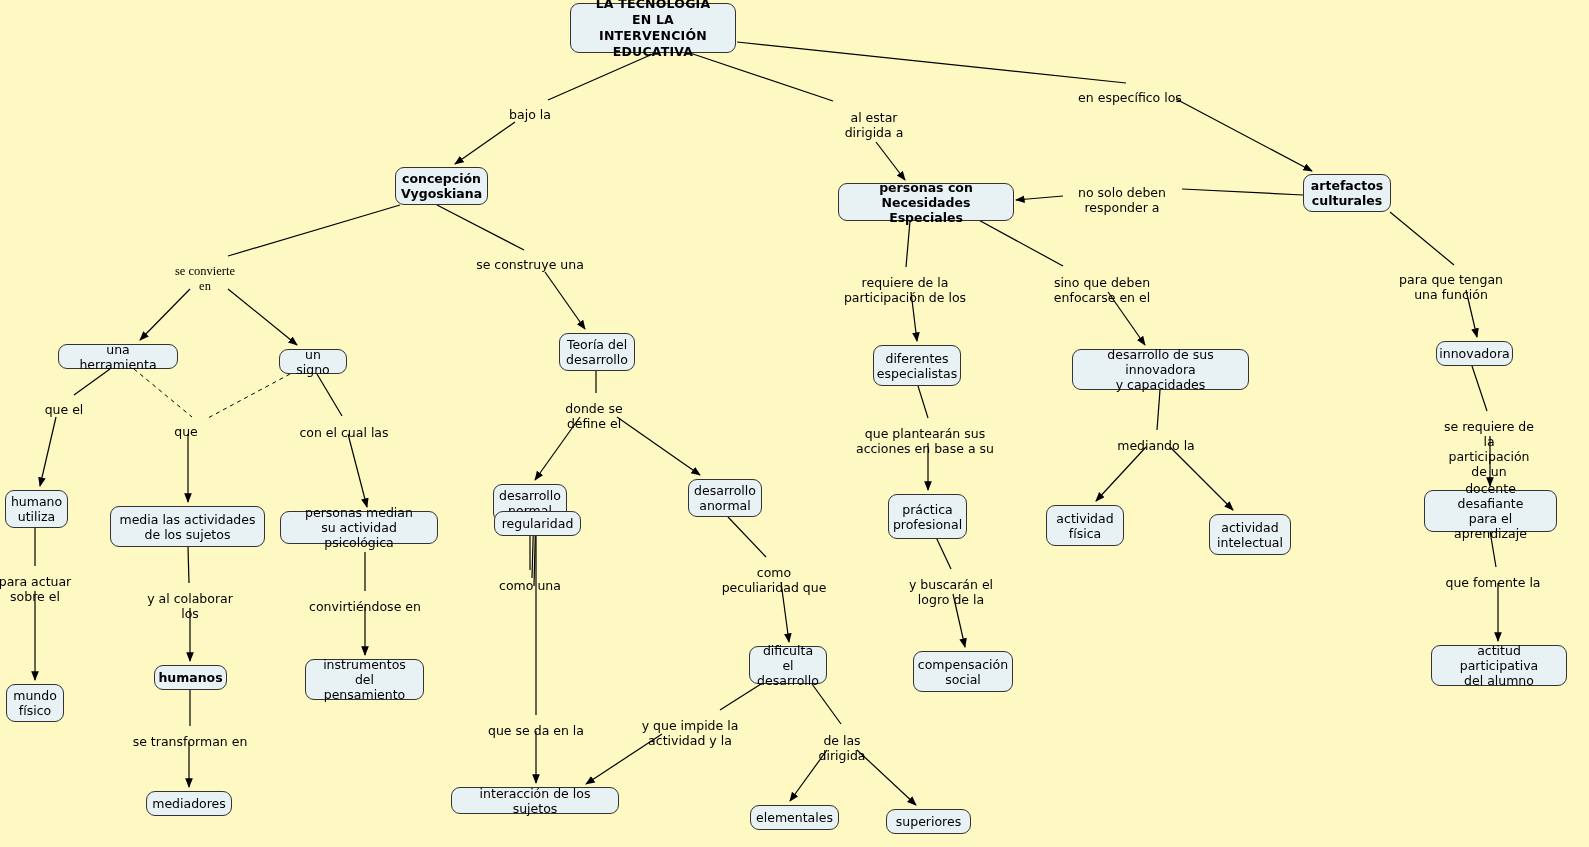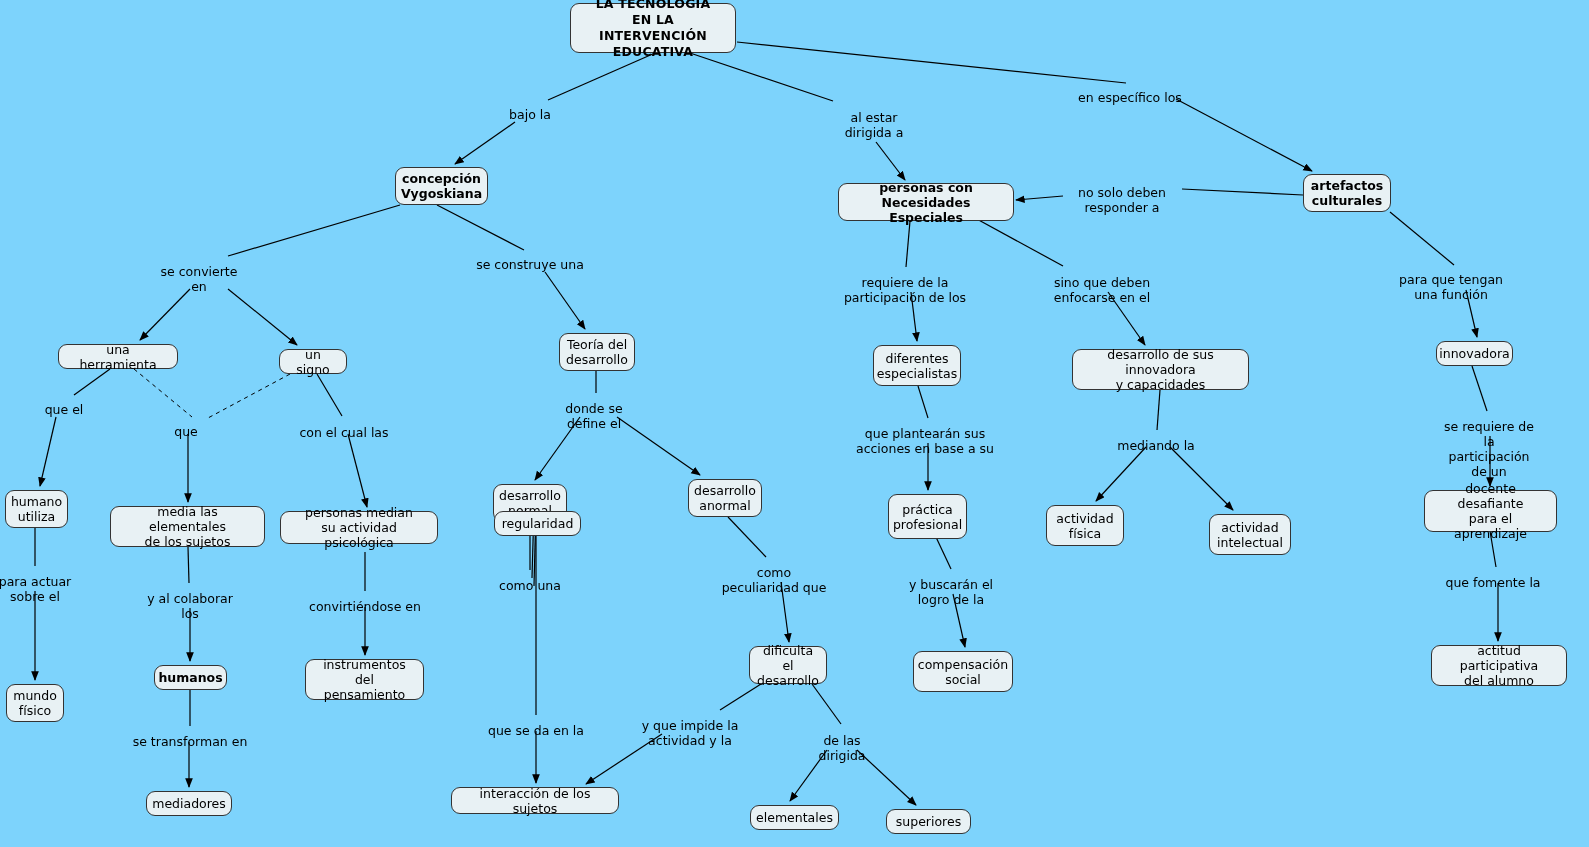--- a/index.html
+++ b/index.html
@@ -1,17 +1,17 @@
 <!DOCTYPE html>
 <html><head>
 <meta charset="utf-8">
 <style>
   html,body{margin:0;padding:0;background:#ffffff;}
   body{font-family:"DejaVu Sans", sans-serif;}
-  #canvas{position:relative;width:1589px;height:847px;background:#7dd3fc;overflow:hidden;}
+  #canvas{position:relative;width:1589px;height:847px;background:#fef9c3;overflow:hidden;}
   svg.edges{position:absolute;left:0;top:0;width:1589px;height:847px;pointer-events:none;}
   .node{
     position:absolute;
     box-sizing:border-box;
     background:#e8f1f4;
     border:1px solid #333333;
     border-radius:9px;
     color:#000000;
     font-size:12.5px;
     line-height:15px;
@@ -121,21 +121,21 @@
       <div class="node bold" style="left: 838px; top: 183px; width: 176px; height: 38px;"><span>personas con
 Necesidades Especiales</span></div>
       <div class="node bold" style="left: 1303px; top: 174px; width: 88px; height: 38px;"><span>artefactos
 culturales</span></div>
       <div class="node" style="left: 58px; top: 344px; width: 120px; height: 25px;"><span>una herramienta</span></div>
       <div class="node" style="left: 279px; top: 349px; width: 68px; height: 25px;"><span>un signo</span></div>
       <div class="node" style="left: 559px; top: 333px; width: 76px; height: 38px;"><span>Teoría del
 desarrollo</span></div>
       <div class="node" style="left: 5px; top: 490px; width: 63px; height: 38px;"><span>humano
 utiliza</span></div>
-      <div class="node" style="left: 110px; top: 506px; width: 155px; height: 41px;"><span>media las elementales
+      <div class="node" style="left: 110px; top: 506px; width: 155px; height: 41px;"><span>media las actividades
 de los sujetos</span></div>
       <div class="node" style="left: 280px; top: 511px; width: 158px; height: 33px;"><span>personas median
 su actividad psicológica</span></div>
       <div class="node" style="left: 493px; top: 484px; width: 74px; height: 38px;"><span>desarrollo
 normal</span></div>
       <div class="node" style="left: 688px; top: 479px; width: 74px; height: 38px;"><span>desarrollo
 anormal</span></div>
       <div class="node" style="left: 873px; top: 345px; width: 88px; height: 41px;"><span>diferentes
 especialistas</span></div>
       <div class="node" style="left: 1072px; top: 349px; width: 177px; height: 41px;"><span>desarrollo de sus innovadora
@@ -166,21 +166,21 @@
       <div class="node" style="left: 750px; top: 805px; width: 89px; height: 25px;"><span>elementales</span></div>
       <div class="node" style="left: 886px; top: 809px; width: 85px; height: 25px;"><span>superiores</span></div>
     </div>
   <div id="label-layer">
       <div class="elabel" style="left: 530px; top: 107px;">bajo la</div>
       <div class="elabel" style="left: 874px; top: 110px;">al estar
 dirigida a</div>
       <div class="elabel" style="left: 1130px; top: 90px;">en específico los</div>
       <div class="elabel" style="left: 1122px; top: 185px;">no solo deben
 responder a</div>
-      <div class="elabel" style="left: 199px; top: 264px;">se convierte
+      <div class="elabel" style="left: 205px; top: 264px; font-family: Liberation Serif, serif;">se convierte
 en</div>
       <div class="elabel" style="left: 530px; top: 257px;">se construye una</div>
       <div class="elabel" style="left: 905px; top: 275px;">requiere de la
 participación de los</div>
       <div class="elabel" style="left: 1102px; top: 275px;">sino que deben
 enfocarse en el</div>
       <div class="elabel" style="left: 1451px; top: 272px;">para que tengan
 una función</div>
       <div class="elabel" style="left: 64px; top: 402px;">que el</div>
       <div class="elabel" style="left: 186px; top: 424px;">que</div>

